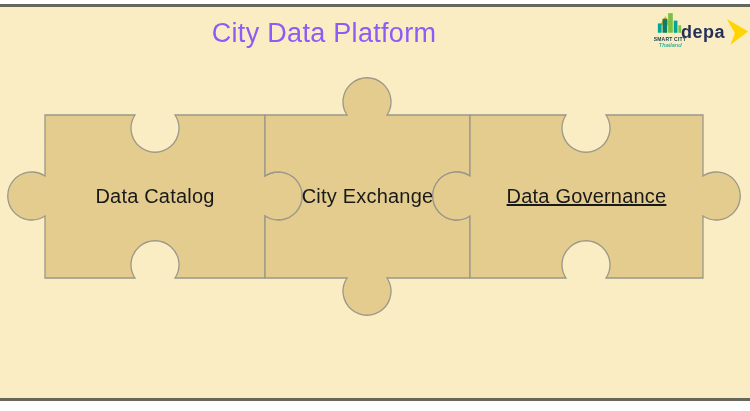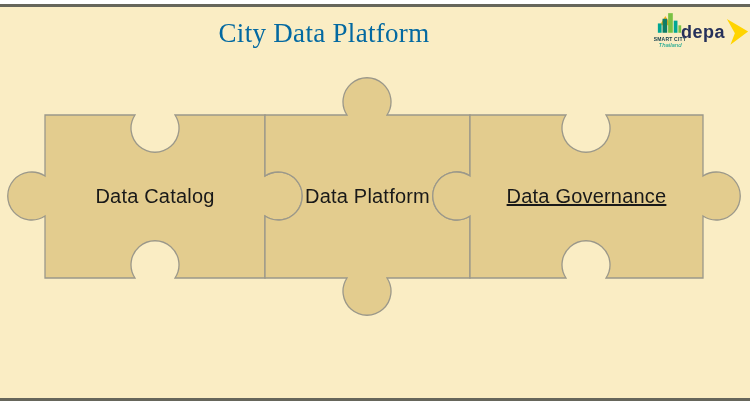--- a/index.html
+++ b/index.html
@@ -7,21 +7,21 @@
   body { font-family: "Liberation Sans", sans-serif; background: #ffffff; position: relative; }
 
   .frame { position: absolute; left: 0; top: 0; width: 750px; height: 411px; background: #ffffff; }
 
   .strip-top-white { position: absolute; left: 0; top: 0; width: 750px; height: 4px; background: #ffffff; }
   .rule-top { position: absolute; left: 0; top: 4px; width: 750px; height: 3px; background: #66665b; }
   .slide { position: absolute; left: 0; top: 7px; width: 750px; height: 391px; background: #faedc4; }
   .rule-bottom { position: absolute; left: 0; top: 398px; width: 750px; height: 3px; background: #66665b; }
 
   .title { position: absolute; left: 0; top: 18px; width: 648px; text-align: center;
-           font-size: 27px; font-weight: 500; color: #0369a1; letter-spacing: 0.3px; font-family: Liberation Serif, serif; }
+           font-size: 27px; font-weight: 500; color: #8b5cf6; letter-spacing: 0.3px; }
 
   
   .puzzle-svg { position: absolute; left: 0; top: 0; width: 750px; height: 411px; }
   .puzzle-svg path { fill: #e3cc8e; stroke: #9b988a; stroke-width: 1.3; }
 
   .piece-label { position: absolute; display: flex; align-items: center; justify-content: center;
                  font-size: 20px; font-weight: 500; color: #191919; letter-spacing: 0.2px; }
   .label-1 { left: 45px;  top: 115px; width: 220px; height: 163px; }
   .label-2 { left: 265px; top: 115px; width: 205px; height: 163px; }
   .label-3 { left: 470px; top: 115px; width: 233px; height: 163px; text-decoration: underline; }
@@ -60,21 +60,21 @@
          L 387 278 A 24 24 0 1 1 347 278 L 265 278
          L 265 216 A 24 24 0 1 0 265 176 Z"></path>
 
     <path d="M 470 115 L 566 115 A 24 24 0 1 0 606 115 L 703 115
          L 703 176 A 24 24 0 1 1 703 216 L 703 278
          L 606 278 A 24 24 0 1 0 566 278 L 470 278
          L 470 216 A 24 24 0 1 1 470 176 Z"></path>
   </svg>
 
   <div class="piece-label label-1">Data Catalog</div>
-  <div class="piece-label label-2">Data Platform</div>
+  <div class="piece-label label-2">City Exchange</div>
   <div class="piece-label label-3">Data Governance</div>
 
   <div class="smartcity">
     <svg width="28" height="25" viewBox="0 0 30 26">
       <polygon points="4,16 10,6 16,16" fill="#F5B21A"></polygon>
       <rect x="2" y="14" width="4" height="10" fill="#00A693"></rect>
       <rect x="7" y="9" width="5" height="15" fill="#0E7C66"></rect>
       <rect x="13" y="3" width="5" height="21" fill="#7AC143"></rect>
       <rect x="19" y="11" width="4" height="13" fill="#00A693"></rect>
       <rect x="24" y="16" width="3" height="8" fill="#7AC143"></rect>

